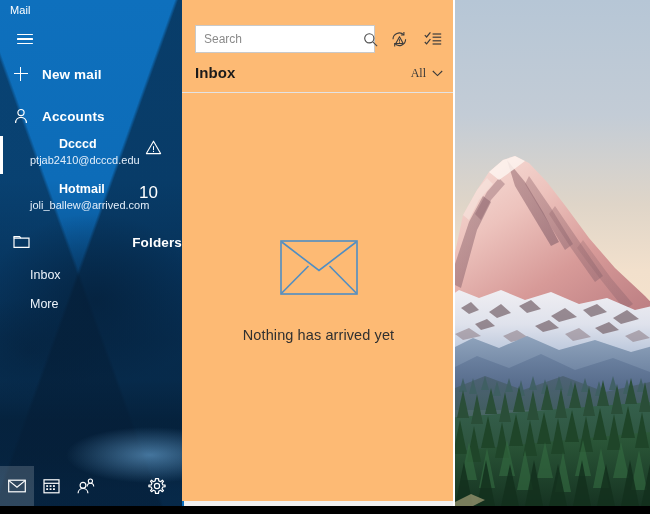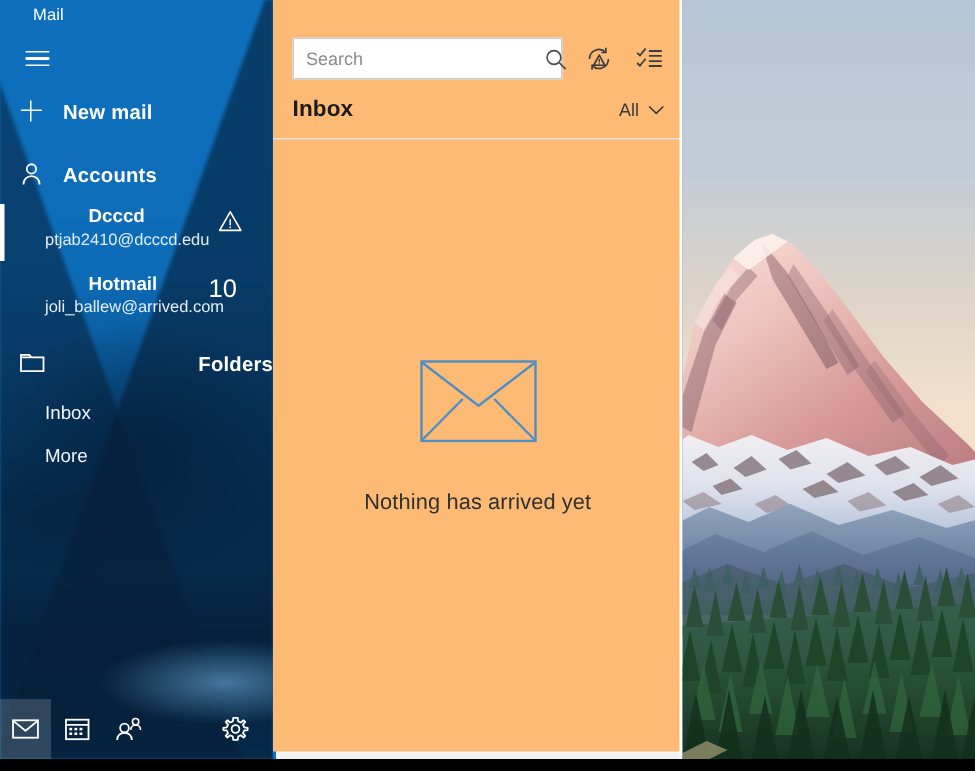--- a/index.html
+++ b/index.html
@@ -32,21 +32,21 @@
       
       linear-gradient(to bottom, rgba(0,0,0,0) 380px, rgba(3,26,48,.60) 420px, rgba(2,20,40,.55) 460px, rgba(4,30,58,.35) 490px),
       
       linear-gradient(to bottom, #0e70bd 0px, #0d6cb8 180px, #0a5391 270px, #093f6e 340px, #0a3d68 420px, #0d4a7d 506px);
     filter: blur(0.6px);
   }
   #sidebar-content { position: absolute; inset: 0; }
 
   .sb-title {
     position: absolute; left: 10px; top: 4px;
-    font-size: 11px; color: #ffffff; letter-spacing: .1px; margin-left: 12px;
+    font-size: 11px; color: #ffffff; letter-spacing: .1px;
   }
   .sb-hamburger {
     position: absolute; left: 6px; top: 24px; width: 38px; height: 30px;
     display: flex; align-items: center; justify-content: center; cursor: pointer;
   }
   .sb-hamburger .bars { width: 16px; }
   .sb-hamburger .bars i {
     display: block; height: 1.5px; background: #fff; margin: 3px 0; border-radius: .5px;
   }
 
@@ -150,21 +150,21 @@
     position: absolute; left: 0; top: 60px; width: 273px; height: 32px;
   }
   #inbox-title {
     position: absolute; left: 13px; top: 4px;
     font-size: 15px; color: #1b1b1b; font-weight: 600; letter-spacing: .1px;
   }
   #filter-btn {
     position: absolute; right: 12px; top: 6px; display: flex; align-items: center;
     gap: 6px; cursor: pointer;
   }
-  #filter-label { font-size: 12px; color: #3a3a3a; }
+  #filter-label { font-size: 12px; color: #3a3a3a; font-family: Liberation Serif, serif; }
   #listpane-divider {
     position: absolute; left: 0; top: 92px; width: 273px; height: 1px; background: #e3e3e3;
   }
 
   #empty-state {
     position: absolute; left: 0; top: 240px; width: 273px;
     display: flex; flex-direction: column; align-items: center;
   }
   #empty-text {
     margin-top: 32px; font-size: 14.5px; color: #303030; letter-spacing: .1px;

